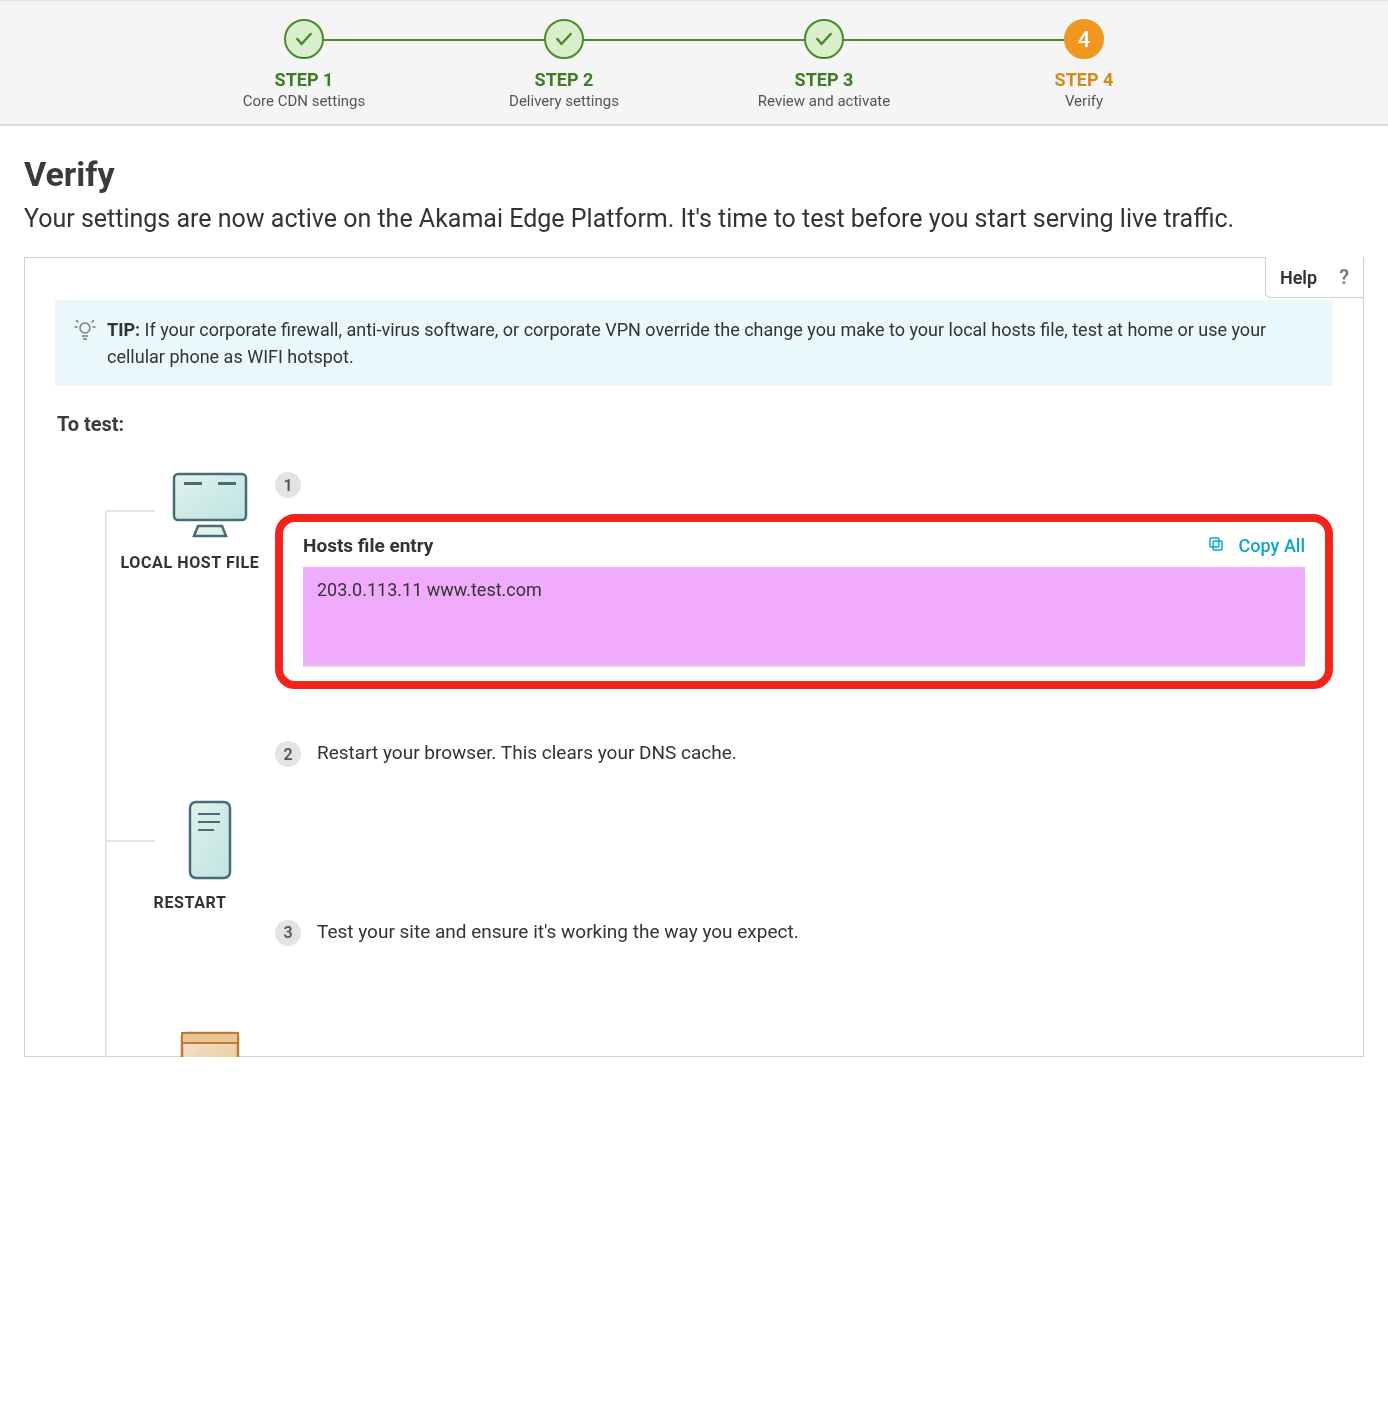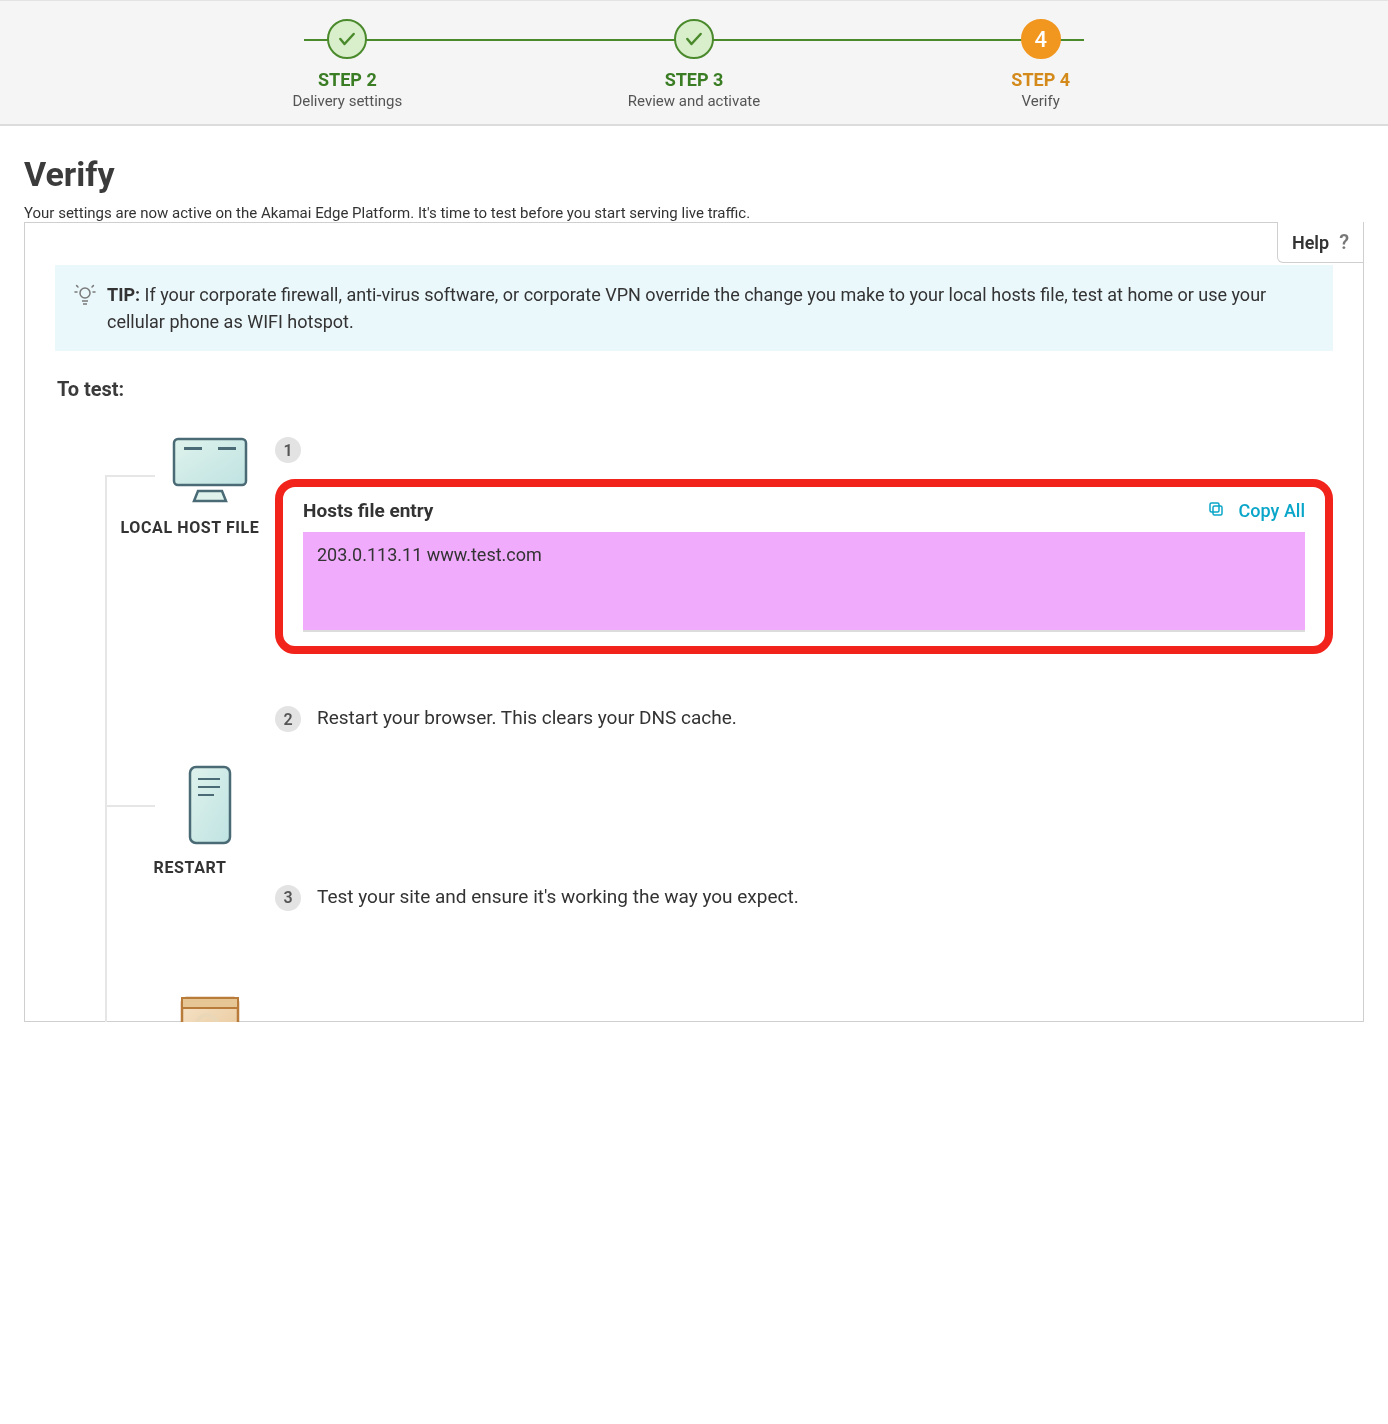--- a/index.html
+++ b/index.html
@@ -78,22 +78,23 @@
   .content {
     padding: 28px 24px 0 24px;
   }
   h1.page-title {
     font-size: 34px;
     font-weight: 700;
     color: #3b3b3b;
     margin-bottom: 10px;
   }
   .page-sub {
-    font-size: 15px;
-    color: #333;
+    font-size: 25px;
+    color: #333;
+    margin-bottom: 24px;
   }
 
   
   .card {
     border: 1px solid #cfcfcf;
     background: #fff;
     position: relative;
     padding: 42px 30px 30px 30px;
     min-height: 800px;
   }
@@ -105,21 +106,21 @@
     border-top: none;
     border-bottom-left-radius: 6px;
     padding: 8px 14px;
     font-size: 18px;
     font-weight: 600;
     color: #333;
     background: #fff;
     cursor: pointer;
     display: flex;
     align-items: center;
-    gap: 10px;
+    gap: 22px;
   }
 
   
   .tip-box {
     background: #eaf7fb;
     padding: 16px 18px;
     font-size: 18px;
     color: #333;
     line-height: 1.5;
     margin-bottom: 26px;
@@ -272,20 +273,29 @@
   
   .check-svg { width: 20px; height: 20px; }
 </style>
 </head>
 <body>
 
 <div class="stepper-wrap">
   <div class="stepper" id="stepper">
     <div class="step-line" style="left:12.5%; right:12.5%;"></div>
 
+    <div class="step done">
+      <div class="step-circle done">
+        <svg class="check-svg" viewBox="0 0 24 24" fill="none" stroke="#4a8a2c" stroke-width="3" stroke-linecap="round" stroke-linejoin="round">
+            <polyline points="4 12 9 18 20 6"></polyline>
+          </svg>
+      </div>
+      <div class="step-title">STEP 1</div>
+      <div class="step-sub">Core CDN settings</div>
+    </div>
 
     <div class="step done">
       <div class="step-circle done">
         <svg class="check-svg" viewBox="0 0 24 24" fill="none" stroke="#4a8a2c" stroke-width="3" stroke-linecap="round" stroke-linejoin="round">
             <polyline points="4 12 9 18 20 6"></polyline>
           </svg>
       </div>
       <div class="step-title">STEP 2</div>
       <div class="step-sub">Delivery settings</div>
     </div>

